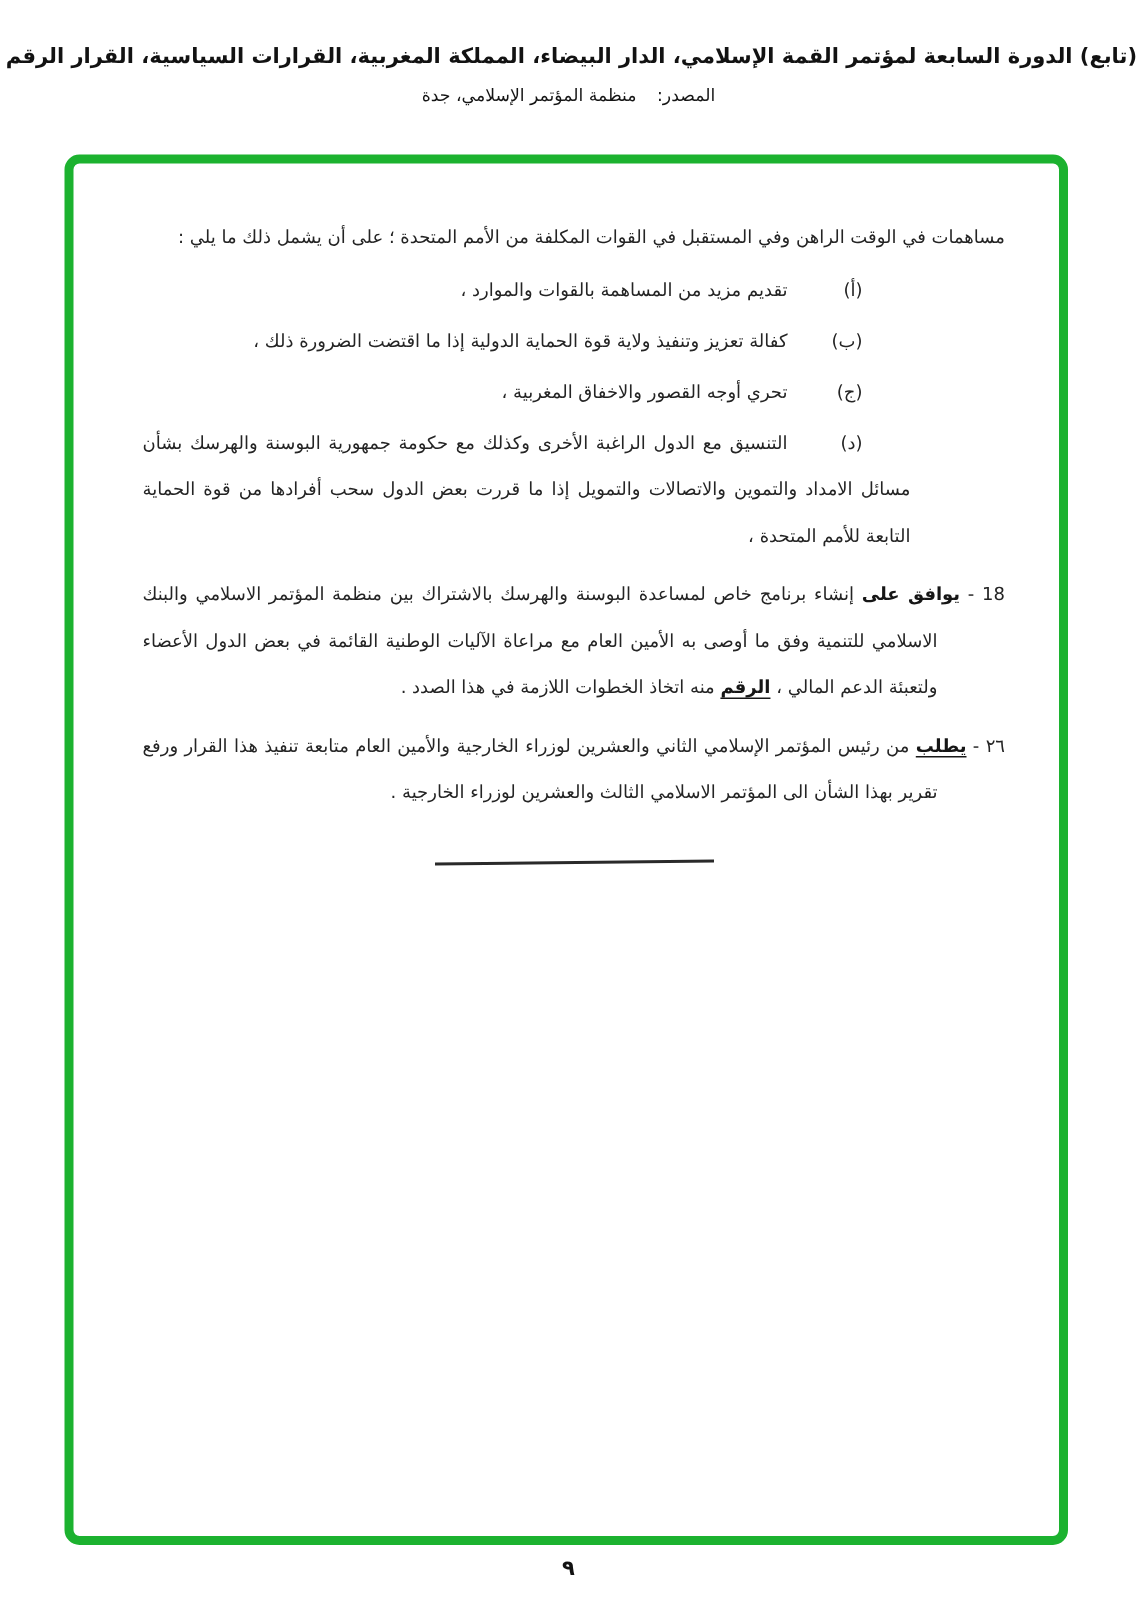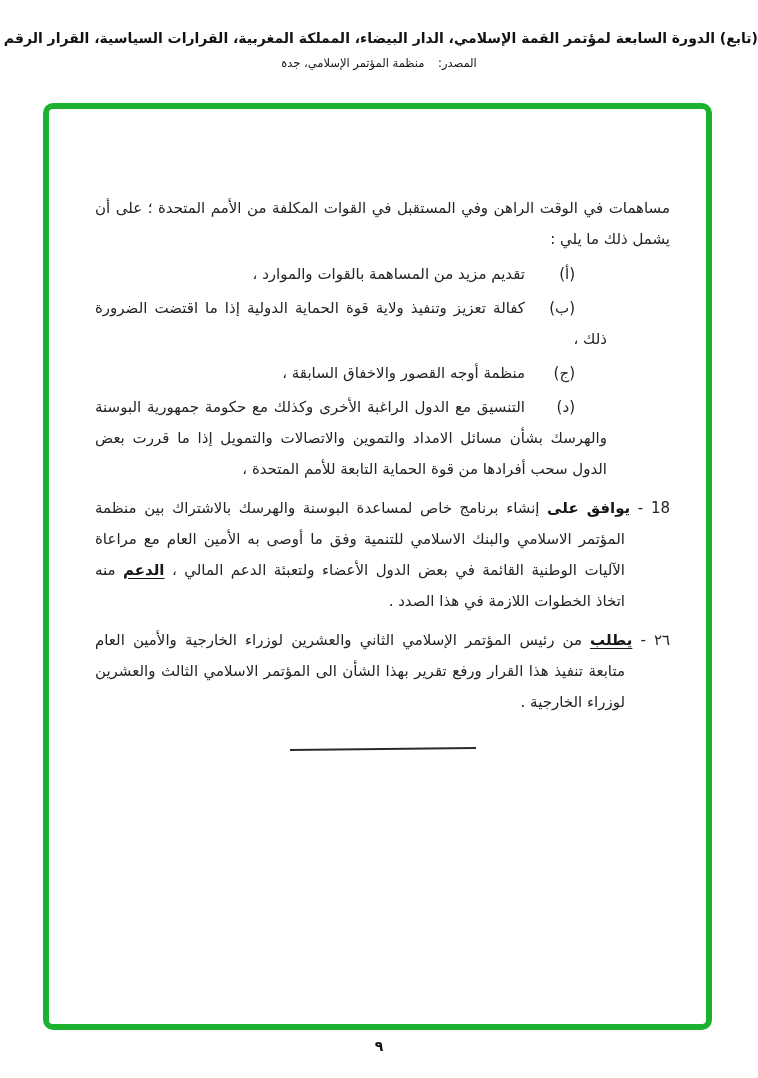--- a/index.html
+++ b/index.html
@@ -12,22 +12,22 @@
   .header-line1 { font-size:14px; font-weight:bold; white-space:nowrap; letter-spacing:0; color:#121212; }
   .header-line2 { margin-top:10px; font-size:11.5px; font-weight:normal; color:#151515; }
   .header-line2 .src-label { margin-left:10px; }
   
   .frame {
     position:absolute; left:43px; top:103px; width:669px; height:927px;
     border:6px solid #1cb22f; border-radius:10px; box-sizing:border-box;
   }
   
   .content {
-    direction:rtl; padding:84px 36px 0 46px;
-    font-size:15px; line-height:31px; text-align:justify; color:#242424;
+    direction:rtl; padding:34px 36px 0 46px;
+    font-size:12px; line-height:31px; text-align:justify; color:#242424;
   }
   .intro { margin:0 0 4px 0; }
   .litem { margin:0 63px 3px 0; text-indent:32px; }
   .litem .marker { display:inline-block; min-width:50px; text-indent:0; }
   .nitem { margin:8px 45px 0 0; text-indent:-45px; }
   .b  { font-weight:bold; color:#161616; }
   .bu { font-weight:bold; color:#161616; text-decoration:underline; text-underline-offset:3px; }
   .sep {
     margin:30px auto 0; width:186px; height:0;
     border:0; border-top:2px solid #2a2a2a; transform:rotate(-0.6deg);
@@ -56,28 +56,28 @@
 
       <p class="intro">مساهمات في الوقت الراهن وفي المستقبل في القوات المكلفة من الأمم المتحدة ؛ على أن يشمل ذلك ما يلي :</p>
 
       <div class="litem">
         <span class="marker">(أ)</span><span>تقديم مزيد من المساهمة بالقوات والموارد ،</span>
       </div>
       <div class="litem">
         <span class="marker">(ب)</span><span>كفالة تعزيز وتنفيذ ولاية قوة الحماية الدولية إذا ما اقتضت الضرورة ذلك ،</span>
       </div>
       <div class="litem">
-        <span class="marker">(ج)</span><span>منظمة أوجه القصور والاخفاق السابقة ،</span>
+        <span class="marker">(ج)</span><span>تحري أوجه القصور والاخفاق المغربية ،</span>
       </div>
       <div class="litem">
         <span class="marker">(د)</span><span>التنسيق مع الدول الراغبة الأخرى وكذلك مع حكومة جمهورية البوسنة والهرسك بشأن مسائل الامداد والتموين والاتصالات والتمويل إذا ما قررت بعض الدول سحب أفرادها من قوة الحماية التابعة للأمم المتحدة ،</span>
       </div>
 
       <div class="nitem">
-        <span>18 - </span><span class="b">يوافق على</span><span> إنشاء برنامج خاص لمساعدة البوسنة والهرسك بالاشتراك بين منظمة المؤتمر الاسلامي والبنك الاسلامي للتنمية وفق ما أوصى به الأمين العام مع مراعاة الآليات الوطنية القائمة في بعض الدول الأعضاء ولتعبئة الدعم المالي ، </span><span class="bu">الدعم</span><span> منه اتخاذ الخطوات اللازمة في هذا الصدد .</span>
+        <span>18 - </span><span class="b">يوافق على</span><span> إنشاء برنامج خاص لمساعدة البوسنة والهرسك بالاشتراك بين منظمة المؤتمر الاسلامي والبنك الاسلامي للتنمية وفق ما أوصى به الأمين العام مع مراعاة الآليات الوطنية القائمة في بعض الدول الأعضاء ولتعبئة الدعم المالي ، </span><span class="bu">الرقم</span><span> منه اتخاذ الخطوات اللازمة في هذا الصدد .</span>
       </div>
 
       <div class="nitem">
         <span>٢٦ - </span><span class="bu">يطلب</span><span> من رئيس المؤتمر الإسلامي الثاني والعشرين لوزراء الخارجية والأمين العام متابعة تنفيذ هذا القرار ورفع تقرير بهذا الشأن الى المؤتمر الاسلامي الثالث والعشرين لوزراء الخارجية .</span>
       </div>
 
       <hr class="sep">
 
     </div>
   </div>

